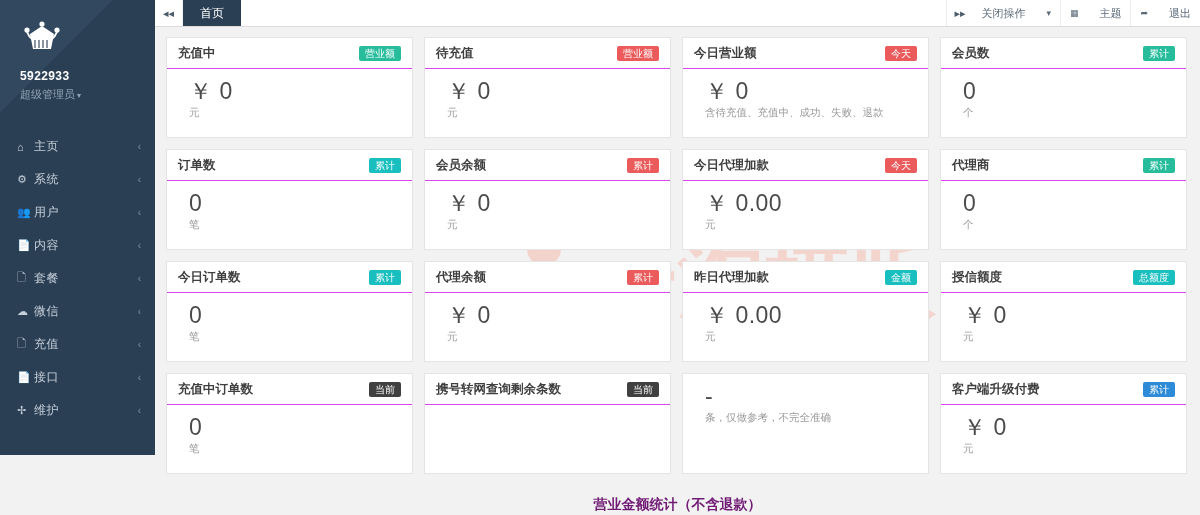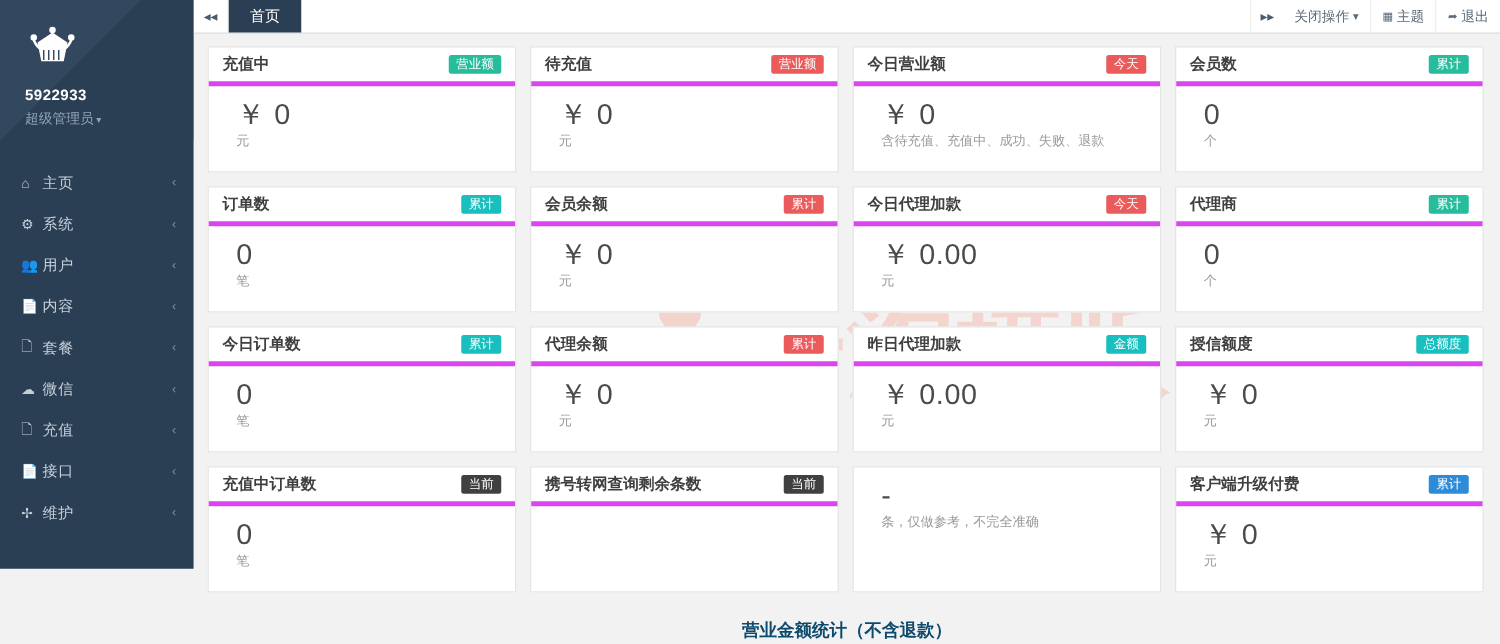--- a/index.html
+++ b/index.html
@@ -67,21 +67,21 @@
     border-right: 1px solid #eee;
   }
   .tab {
     padding: 0 17px; display: flex; align-items: center;
     background: #2b3f54; color: #ffffff; font-size: 12px;
     cursor: pointer;
   }
   .tb-spacer { flex: 1; }
   .tb-right { display: flex; align-items: stretch; }
   .tb-btn {
-    display: flex; align-items: center; gap: 3px;
+    display: flex; align-items: center; gap: 21px;
     padding: 0 9px; font-size: 11px; color: #5c6b7a; cursor: pointer;
     border-left: 1px solid #eee;
   }
   .tb-btn:first-child { border-left: none; }
   .tb-scroll {
     width: 26px; display: flex; align-items: center; justify-content: center;
     color: #4a5b6b; font-size: 11px; cursor: pointer;
     border-left: 1px solid #eee;
   }
   .tb-btn .mini { font-size: 9px; }
@@ -105,21 +105,21 @@
     padding: 10px 13px 0 11px;
   }
   .card {
     background: #ffffff;
     border: 1px solid #e4e4e4;
     height: 101px;
     display: flex; flex-direction: column;
   }
   .card-head {
     height: 31px; flex: 0 0 31px;
-    border-bottom: 4px solid #d946ef;
+    border-bottom: 1px solid #d946ef;
     display: flex; align-items: center; justify-content: space-between;
     padding: 0 11px;
   }
   .card-title { font-size: 12.5px; color: #3f3f3f; font-weight: bold; }
   .badge {
     font-size: 10px; color: #fff; padding: 2px 6px;
     border-radius: 2px; line-height: 1.1; white-space: nowrap; margin-left: 19px;
   }
   .badge.green  { background: #27bd9c; }
   .badge.red    { background: #eb5b5b; }
@@ -129,21 +129,21 @@
   .card-body { flex: 1; padding: 9px 0 0 22px; }
   .card-value {
     font-size: 23px; color: #4b4b4b; font-weight: 300;
     line-height: 1.15; letter-spacing: .5px;
   }
   .card-unit { font-size: 10.5px; color: #9a9a9a; margin-top: 2px; }
 
   .section-title {
     position: relative; z-index: 2;
     text-align: center;
-    font-size: 14px; font-weight: bold; color: #0c4a6e;
+    font-size: 14px; font-weight: bold; color: #701a75;
     margin-top: 22px;
   }
 </style>
 </head>
 <body>
 
 <div class="app">
 
   <aside class="sidebar">
     <div class="sidebar-deco"></div>

